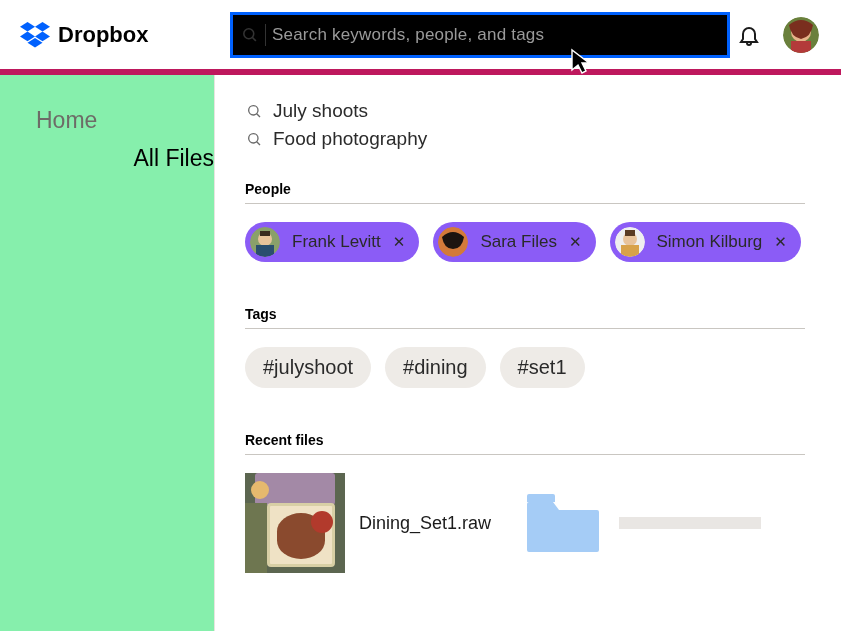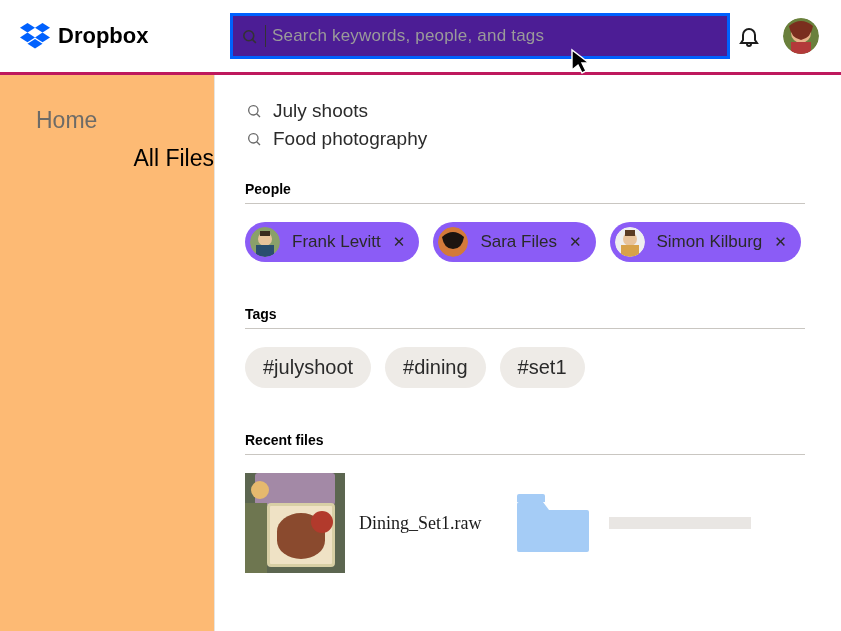--- a/index.html
+++ b/index.html
@@ -1,33 +1,33 @@
 <!DOCTYPE html>
 <html><head>
   <meta charset="utf-8">
   <style>
     * { margin:0; padding:0; box-sizing:border-box; }
     body { font-family: -apple-system, BlinkMacSystemFont, "Segoe UI", Helvetica, Arial, sans-serif; background:#fff; width:841px; height:631px; overflow:hidden; }
 
     
-    .header { display:flex; align-items:center; height:75px; border-bottom:3px solid #be185d; padding:0 20px; }
+    .header { display:flex; align-items:center; height:75px; border-bottom:6px solid #be185d; padding:0 20px; }
     .logo-wrap { display:flex; align-items:center; gap:8px; width:210px; }
     .logo-text { font-size:22px; font-weight:700; color:#000; }
-    .search-wrap { position:relative; width:500px; height:46px; border:3px solid #0061fe; display:flex; align-items:center; background:#4c1d95; }
+    .search-wrap { position:relative; width:500px; height:46px; border:3px solid #0061fe; display:flex; align-items:center; background:#000000; }
     .search-icon-box { width:32px; display:flex; justify-content:center; align-items:center; }
     .search-input-visual { flex:1; display:flex; align-items:center; gap:6px; font-size:17px; color:#9a9a9a; position:relative; }
     .caret { width:1px; height:22px; background:#333; }
     .search-placeholder { letter-spacing:0.2px; }
     .cursor-svg { position:absolute; left:570px; top:48px; pointer-events:none; }
     .header-right { margin-left:auto; display:flex; align-items:center; gap:22px; padding-right:2px; }
     .avatar-lg { width:36px; height:36px; border-radius:50%; overflow:hidden; }
 
     
     .body { display:flex; height:calc(631px - 75px); }
-    .sidebar { width:215px; background:#fdba74; padding:26px 0 0 36px; border-right:1px solid #e7e4df; }
+    .sidebar { width:215px; background:#86efac; padding:26px 0 0 36px; border-right:1px solid #e7e4df; }
     .nav-item { font-size:23px; line-height:38px; color:#6d6b67; cursor:pointer; }
     .nav-item.active { color:#000; font-weight:500;text-align:right; }
     .main { flex:1; padding:22px 36px 0 30px; overflow:auto; }
 
     
     .sugg-row { display:flex; align-items:center; gap:10px; padding:3px 0; font-size:19px; color:#2b2b2b; cursor:pointer; }
     .sugg-icon { width:18px; display:flex; justify-content:center; }
 
     
     .section-label { font-size:14px; font-weight:700; color:#000; margin-top:28px; margin-bottom:6px; }
@@ -38,21 +38,21 @@
     .chip { display:flex; align-items:center; gap:12px; background:#8b5cf6; border-radius:999px; padding:5px 14px 5px 5px; cursor:pointer; }
     .chip-av { width:30px; height:30px; border-radius:50%; overflow:hidden; }
     .chip-label { font-size:17px; color:#2a2a2a; }
     .chip-x { font-size:15px; color:#2a2a2a; }
 
     
     .tag-chip { display:inline-flex; align-items:center; background:#eeebe7; border-radius:999px; padding:9px 18px; font-size:20px; color:#2a2a2a; cursor:pointer; }
 
     
     .recent-wrap { display:flex; gap:22px; margin-top:8px; }
-    .file-card { display:flex; align-items:center; gap:14px;font-family:Liberation Serif, serif; }
+    .file-card { display:flex; align-items:center; gap:14px; }
     .thumb { width:100px; height:100px; background:#ccc; position:relative; overflow:hidden; }
     .file-name { font-size:18px; color:#1b1b1b; }
     .folder-card { display:flex; align-items:center; gap:20px; padding-left:14px; }
     .folder-icon-box { width:72px; height:62px; }
     .skel { width:142px; height:12px; background:#e9e6e3; }
 
     
     .th-a { position:absolute; inset:0; background:#5c6650; }
     .th-b { position:absolute; left:10px; right:10px; top:0; height:32px; background:#a389a6; border-radius:3px; }
     .th-c { position:absolute; left:0; top:30px; width:22px; bottom:0; background:#6e7650; }

